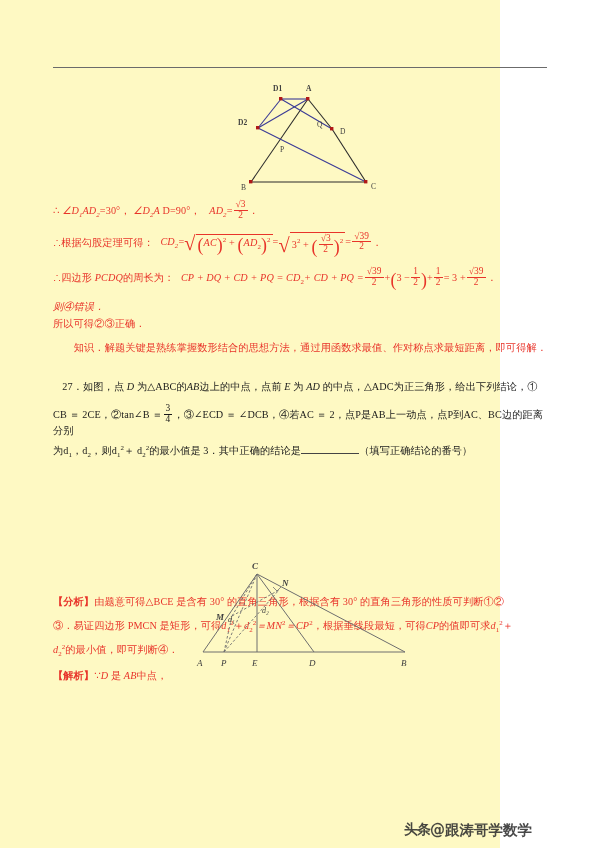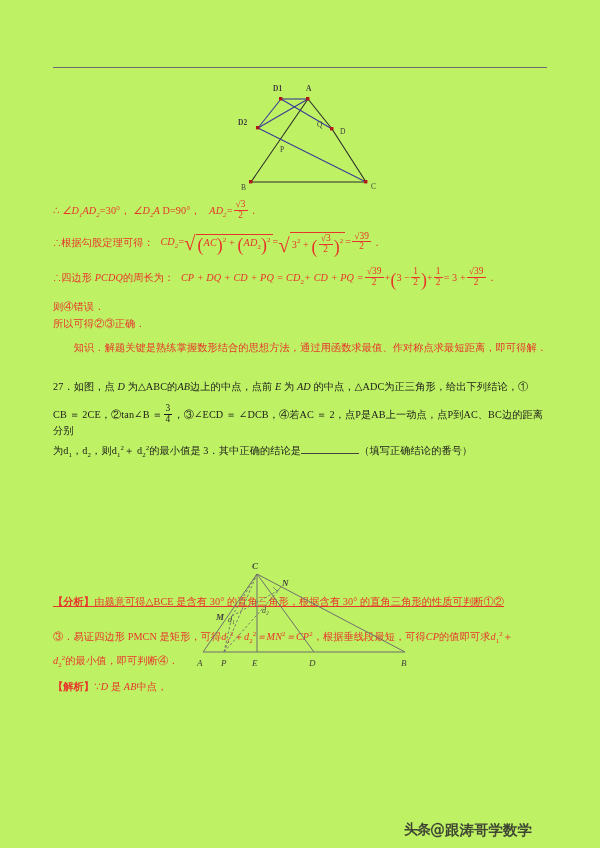--- a/index.html
+++ b/index.html
@@ -10,23 +10,23 @@
   body {
     width: 600px;
     height: 848px;
     position: relative;
     font-family: "Liberation Serif", "DejaVu Serif", serif;
     overflow: hidden;
   }
   .page {
     position: absolute;
     left: 0; top: 0;
-    width: 600px;
+    width: 500px;
     height: 848px;
-    background: #bef264;
+    background: #fef9c3;
   }
   .top-rule {
     position: absolute;
     left: 53px;
     top: 67px;
     width: 494px;
     height: 1px;
     background: #6b6b6b;
   }
   .content {
@@ -155,46 +155,46 @@
       <span>∴</span><span>根据勾股定理可得：</span>
       <span class="math" style="margin-left:4px;"><span>CD</span><sub class="ix">2</sub></span><span class="mathup">=</span><span class="bigsqrt"><span class="rad">√</span><span class="body"><span class="paren-big">(</span><span class="math">AC</span><span class="paren-big">)</span><sup class="ex">2</sup> + <span class="paren-big">(</span><span class="math">AD</span><sub class="ix">2</sub><span class="paren-big">)</span><sup class="ex">2</sup></span></span><span class="mathup">=</span><span class="bigsqrt"><span class="rad">√</span><span class="body">3<sup class="ex">2</sup> + <span class="paren-big">(</span><span class="frac"><span class="num">√3</span><span class="den">2</span></span><span class="paren-big">)</span><sup class="ex">2</sup></span></span><span class="mathup">=</span><span class="frac"><span class="num">√39</span><span class="den">2</span></span><span>．</span>
     </div>
 
     <div class="line red" style="margin-bottom:12px;">
       <span>∴</span><span>四边形</span>
       <span class="math">PCDQ</span><span>的周长为：</span>
       <span class="math" style="margin-left:4px;">CP + DQ + CD + PQ = CD</span><sub class="ix">2</sub><span class="math">+ CD + PQ =</span><span class="frac"><span class="num">√39</span><span class="den">2</span></span><span>+</span><span class="paren-big">(</span><span>3 −</span><span class="frac"><span class="num">1</span><span class="den">2</span></span><span class="paren-big">)</span><span>+</span><span class="frac"><span class="num">1</span><span class="den">2</span></span><span>= 3 +</span><span class="frac"><span class="num">√39</span><span class="den">2</span></span><span>．</span>
     </div>
 
-    <div class="line red" style="">则④错误．</div>
+    <div class="line red" style="font-style:italic;">则④错误．</div>
     <div class="line red" style="margin-bottom:10px;">所以可得②③正确．</div>
 
     <div class="line red" style="margin-bottom:24px;text-align:right;">知识．解题关键是熟练掌握数形结合的思想方法，通过用函数求最值、作对称点求最短距离，即可得解．</div>
 
-    <div class="line blk" style="margin-bottom:9px;">
+    <div class="line blk" style="margin-bottom:9px;text-align:center;">
       <span>27．</span><span>如图，点</span>
       <span class="math">D</span>
       <span>为△ABC的</span><span class="math">AB</span><span>边上的中点，点前</span>
       <span class="math">E</span>
       <span>为</span>
       <span class="math">AD</span>
       <span>的中点，△ADC为正三角形，给出下列结论，①</span>
     </div>
 
     <div class="line blk" style="margin-bottom:4px;">
       <span>CB ＝ 2CE，②tan∠B ＝</span><span class="frac"><span class="num">3</span><span class="den">4</span></span><span>，③∠ECD ＝ ∠DCB，④若AC ＝ 2，点P是AB上一动点，点P到AC、BC边的距离分别</span>
     </div>
 
     <div class="line blk" style="margin-bottom:10px;">
       <span>为d</span><sub class="ix">1</sub><span>，d</span><sub class="ix">2</sub><span>，则d</span><sub class="ix">1</sub><sup class="ex">2</sup><span>＋ d</span><sub class="ix">2</sub><sup class="ex">2</sup><span>的最小值是 3．其中正确的结论是</span><span class="blank-u"></span><span>（填写正确结论的番号）</span>
     </div>
 
     <div style="height:126px"></div>
 
-    <div class="line red" style="margin-bottom:20px;text-decoration:underline;">
+    <div class="line red" style="margin-bottom:9px;">
       <span class="redb">【分析】</span><span>由题意可得△BCE 是含有 30° 的直角三角形，根据含有 30° 的直角三角形的性质可判断①②</span>
     </div>
 
     <div class="line red" style="margin-bottom:9px;">
       <span>③．易证四边形 PMCN 是矩形，可得</span><span class="math">d</span><sub class="ix">1</sub><sup class="ex">2</sup><span>＋</span><span class="math">d</span><sub class="ix">2</sub><sup class="ex">2</sup><span class="math">＝MN</span><sup class="ex">2</sup><span class="math">＝CP</span><sup class="ex">2</sup><span>，根据垂线段最短，可得</span><span class="math">CP</span><span>的值即可求</span><span class="math">d</span><sub class="ix">1</sub><sup class="ex">2</sup><span>＋</span>
     </div>
 
     <div class="line red" style="margin-bottom:12px;">
       <span class="math">d</span><sub class="ix">2</sub><sup class="ex">2</sup><span>的最小值，即可判断④．</span>
     </div>

